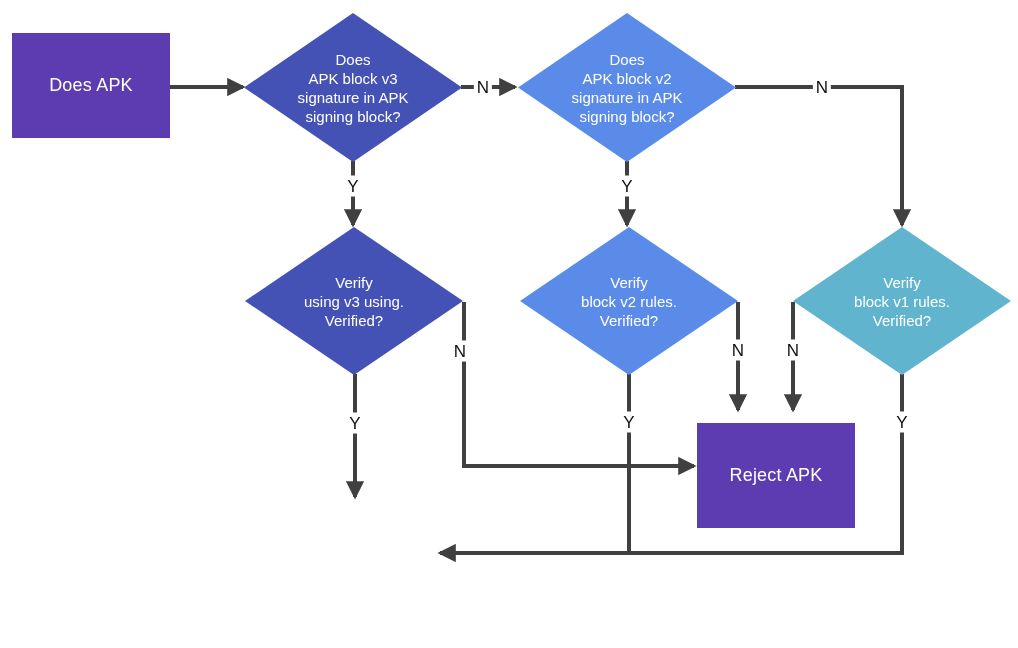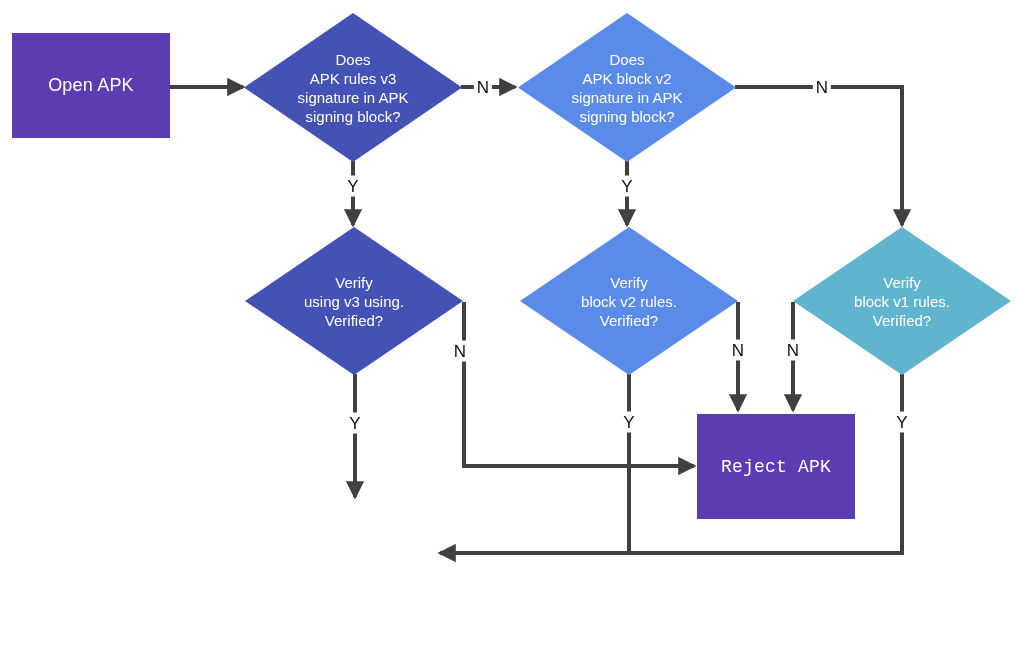--- a/index.html
+++ b/index.html
@@ -52,31 +52,31 @@
       <path d="M355 374 V497" marker-end="url(#arw)"></path>
       <path d="M464 302 V466 H694" marker-end="url(#arw)"></path>
       <path d="M738 302 V410" marker-end="url(#arw)"></path>
       <path d="M793 302 V410" marker-end="url(#arw)"></path>
       <path d="M629 374 V553"></path>
       <path d="M902 374 V553 H440" marker-end="url(#arw)"></path>
     </g>
   </svg>
 
   <div class="node rect" style="left:12px;top:33px;">
-    <span>Open APK</span>
+    <span>Does APK</span>
   </div>
 
-  <div class="node rect" style="left:697px;top:414px;font-family:Liberation Mono, monospace;">
+  <div class="node rect" style="left:697px;top:423px;">
     <span>Reject APK</span>
   </div>
 
 
   <div class="node diamond q d-indigo" style="left:244px;top:13px;">
     <span>Does</span>
-    <span>APK rules v3</span>
+    <span>APK block v3</span>
     <span>signature in APK</span>
     <span>signing block?</span>
   </div>
 
   <div class="node diamond q d-blue" style="left:518px;top:13px;">
     <span>Does</span>
     <span>APK block v2</span>
     <span>signature in APK</span>
     <span>signing block?</span>
   </div>

